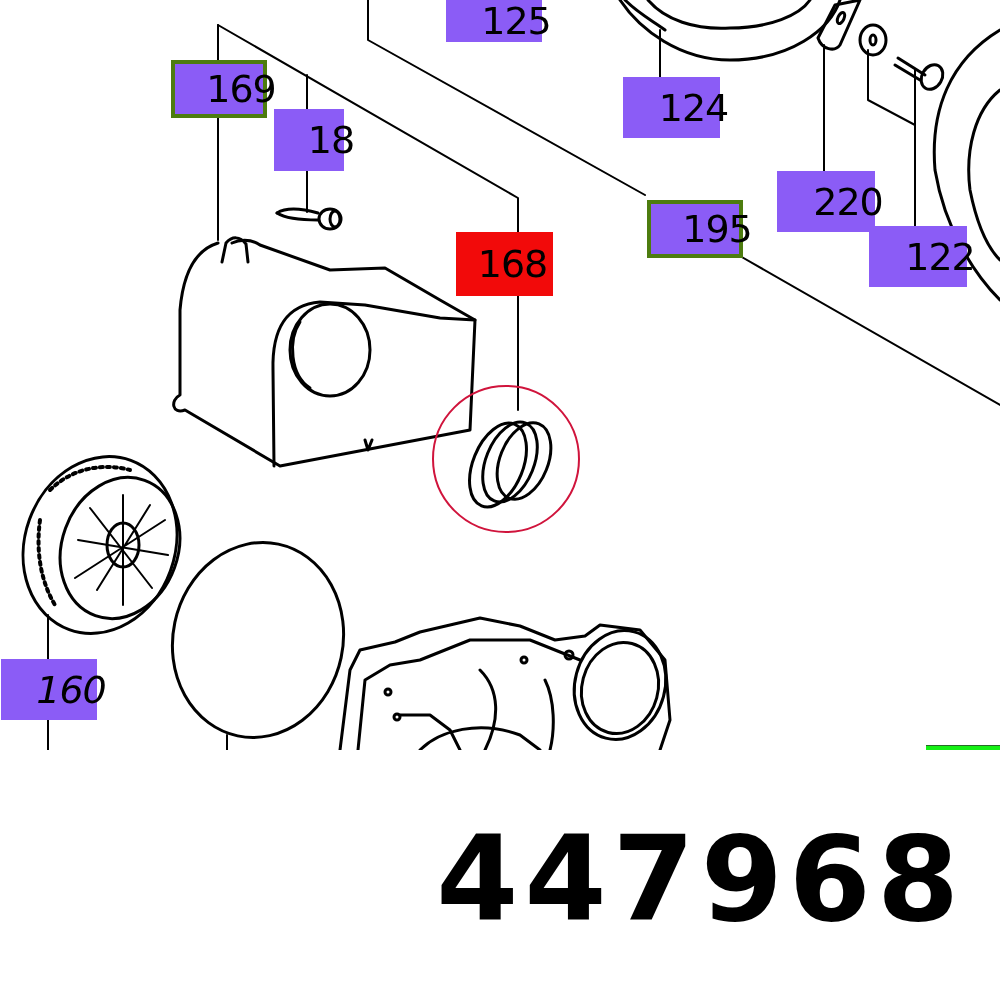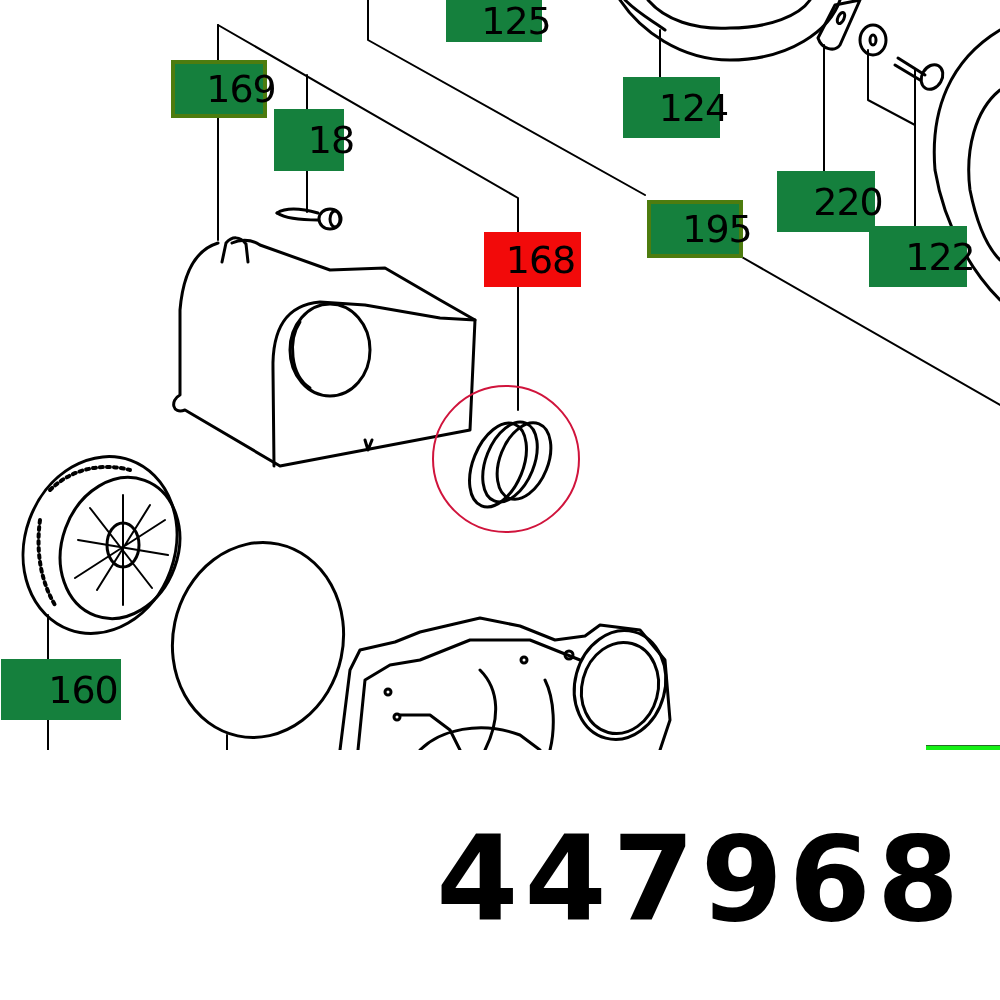--- a/index.html
+++ b/index.html
@@ -4,21 +4,21 @@
 <style>
   html, body { margin:0; padding:0; background:#ffffff; }
   body { width:1000px; height:1000px; position:relative; overflow:hidden; font-family:"DejaVu Sans", sans-serif; }
   #diagram { position:absolute; left:0; top:0; width:1000px; height:750px; overflow:hidden; }
   #diagram svg { position:absolute; left:0; top:0; }
   .label {
     position:absolute; display:flex; align-items:center; justify-content:center;
     font-family:"DejaVu Sans", sans-serif; font-size:38px; color:#000;
     box-sizing:border-box; line-height:1; letter-spacing:-1px;
   }
-  .label.green { background:#15803d;padding-left:44px; }
+  .label.green { background:#8b5cf6;padding-left:44px; }
   .label.red { background:#f20a0a; }
   .label.boxed { border:4px solid #4d7c0f; }
   #part-number {
     position:absolute; left:0; top:820px; width:965px; text-align:right;
     font-family:"DejaVu Sans", sans-serif; font-weight:bold; font-size:118px;
     letter-spacing:6px; color:#000; line-height:1;
   }
 </style>
 </head>
 <body>
@@ -113,18 +113,18 @@
     </g>
   </svg>
 
   <div class="label green" style="left:446px; top:0; width:96px; height:42px;">125</div>
   <div class="label green boxed" style="left:171px; top:60px; width:96px; height:58px;">169</div>
   <div class="label green" style="left:274px; top:109px; width:70px; height:62px;">18</div>
   <div class="label green" style="left:615px; top:77px; width:97px; height:61px;margin-left:8px;">124</div>
   <div class="label green" style="left:777px; top:171px; width:98px; height:61px;">220</div>
   <div class="label green boxed" style="left:647px; top:200px; width:96px; height:58px;">195</div>
   <div class="label green" style="left:869px; top:226px; width:98px; height:61px;">122</div>
-  <div class="label red" style="left:484px; top:232px; width:97px; height:55px;padding-left:16px;">168</div>
-  <div class="label green" style="left:1px; top:659px; width:120px; height:61px;">160</div>
+  <div class="label red" style="left:456px; top:232px; width:97px; height:64px;padding-left:16px;">168</div>
+  <div class="label green" style="left:1px; top:659px; width:96px; height:61px;font-style:italic;">160</div>
   <div style="position:absolute; left:926px; top:745px; width:74px; height:5px; background:#15f015; border-top:1px solid #2a6a2a;"></div>
 </div>
 
 <div id="part-number">447968</div>
 
 </body></html>

